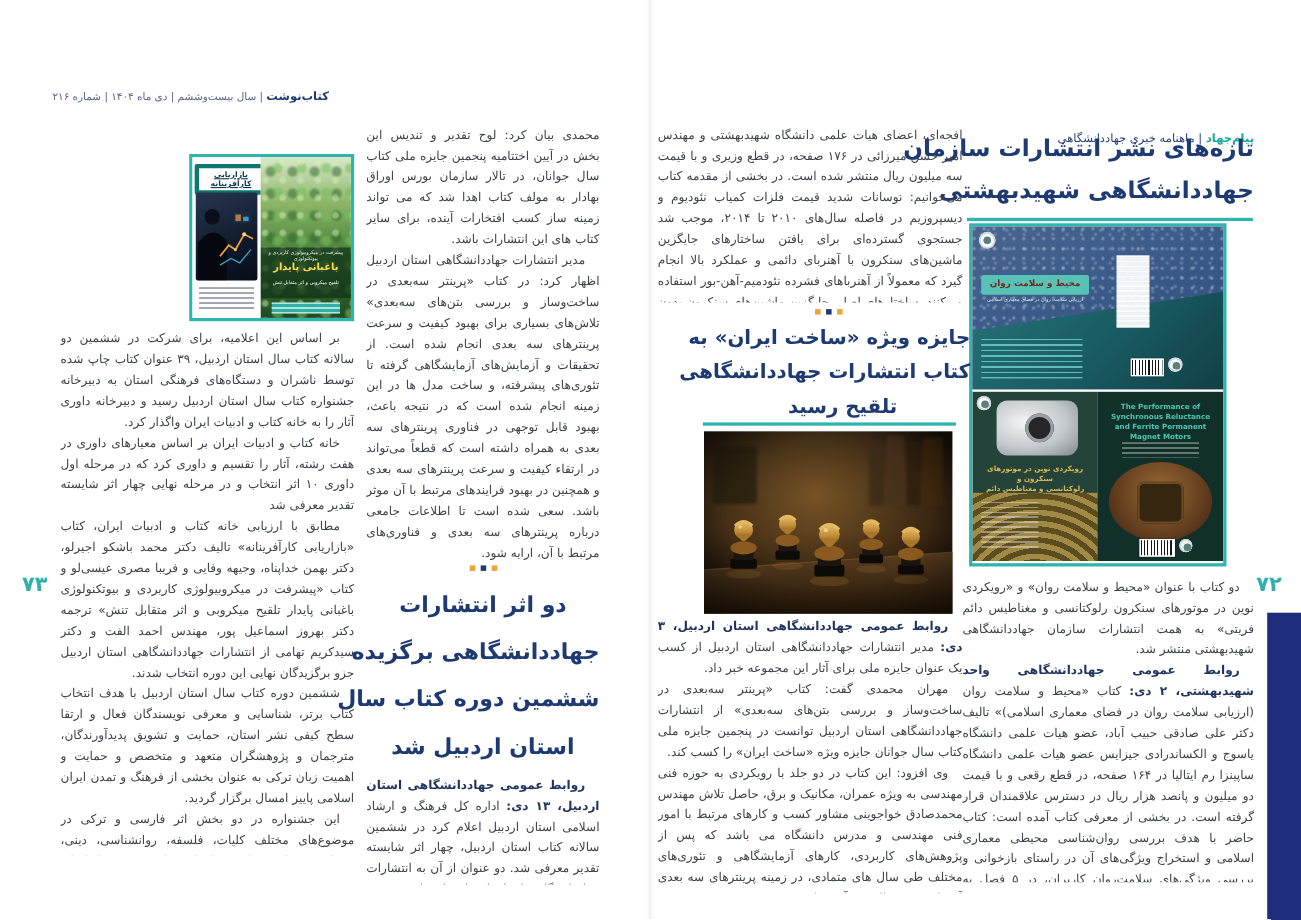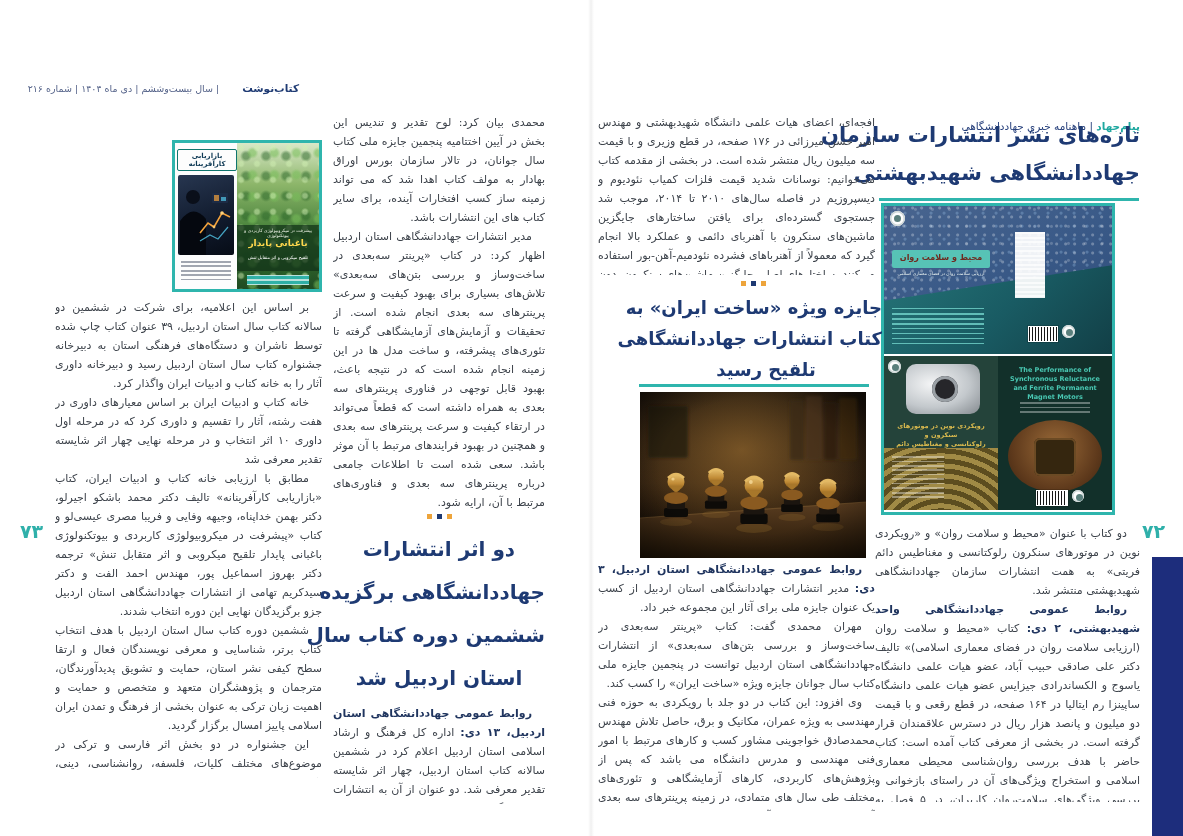--- a/index.html
+++ b/index.html
@@ -16,21 +16,21 @@
   .rule{background:#2fb5ad;}
   .dots{display:flex;gap:5px;}
   .dots i{width:5px;height:5px;display:block;}
   .dot-o{background:#eda43b;}
   .dot-n{background:#1e3a73;}
   
   .hdr{font-size:10.5px;direction:rtl;white-space:nowrap;}
   .hdr .brand{font-weight:bold;}
   .hdr-r .brand{color:#1fa8a0;}
   .hdr-r .rest{color:#27407c;}
-  .hdr-l .brand{color:#1e3a73;margin-left:20px;}
+  .hdr-l .brand{color:#1e3a73;}
   .hdr-l .rest{color:#56648a;font-size:9.5px;}
   .pagenum{font-size:19px;color:#2fb0aa;font-weight:bold;}
   
   .frame{border:3px solid #2fb5ad;box-sizing:border-box;background:#fff;}
   .cov{position:relative;overflow:hidden;}
   .logo-circ{position:absolute;width:15px;height:15px;border-radius:50%;background:#fdfdfd;
              box-shadow:inset 0 0 0 1.5px #cfd8d8;}
   .logo-circ::after{content:"";position:absolute;left:4px;top:4px;width:7px;height:7px;border-radius:50%;
              background:#5a7f7c;}
   .tx-lines{background:repeating-linear-gradient(180deg, rgba(255,255,255,.7) 0 1.5px, transparent 1.5px 4.5px);}
@@ -229,21 +229,21 @@
   <div class="abs body-col" style="left:598px;top:560px;width:277px;height:252px;">
     <p><span class="lead-b">روابط عمومی جهاددانشگاهی استان اردبیل، ۳ دی:</span><span> مدیر انتشارات جهاددانشگاهی استان اردبیل از کسب یک عنوان جایزه ملی برای آثار این مجموعه خبر داد.</span></p>
     <p><span class="lead-b"></span><span>مهران محمدی گفت: کتاب «پرینتر سه‌بعدی در ساخت‌وساز و بررسی بتن‌های سه‌بعدی» از انتشارات جهاددانشگاهی استان اردبیل توانست در پنجمین جایزه ملی کتاب سال جوانان جایزه ویژه «ساخت ایران» را کسب کند.</span></p>
     <p><span class="lead-b"></span><span>وی افزود: این کتاب در دو جلد با رویکردی به حوزه فنی مهندسی به ویژه عمران، مکانیک و برق، حاصل تلاش مهندس محمدصادق خواجوینی مشاور کسب و کارهای مرتبط با امور فنی مهندسی و مدرس دانشگاه می باشد که پس از پژوهش‌های کاربردی، کارهای آزمایشگاهی و تئوری‌های مختلف طی سال های متمادی، در زمینه پرینترهای سه بعدی آن را به رشته تالیف درآورده است.</span></p>
   </div>
 
   <div class="abs frame" style="left:172px;top:140px;width:150px;height:152px;">
     <div style="display:flex;width:144px;height:146px;">
 
       <div class="cov" style="width:62px;height:146px;background:#fdfdfd;">
-        <div class="cov-tiny" style="left:2px;top:6px;width:58px;font-size:7px;font-weight:bold;color:#0f3a55;border:1px solid #0f766e;border-radius:2px;padding:2px 0;">بازاریابی کارآفرینانه</div>
+        <div class="cov-tiny" style="left:2px;top:6px;width:58px;font-size:7px;font-weight:bold;color:#0f3a55;border:4px solid #0f766e;border-radius:2px;padding:2px 0;text-decoration:underline;">بازاریابی کارآفرینانه</div>
         <div class="abs" style="left:3px;top:32px;width:56px;height:80px;background:linear-gradient(160deg,#273650 0%,#101a2c 60%,#070c16 100%);border-radius:2px;overflow:hidden;">
           <svg width="56" height="80" viewBox="0 0 56 80">
             <circle cx="15" cy="22" r="7" fill="#0a0f1a"></circle>
             <path d="M 2 46 Q 15 28 28 44 L 28 80 L 2 80 Z" fill="#05080f"></path>
             <polyline points="22,58 30,48 36,52 44,38 52,42" fill="none" stroke="#f2a23c" stroke-width="1.6"></polyline>
             <polyline points="22,66 32,60 40,64 50,52" fill="none" stroke="#53c7e8" stroke-width="1.2" opacity="0.8"></polyline>
             <circle cx="44" cy="38" r="1.8" fill="#ffd27a"></circle>
             <circle cx="36" cy="52" r="1.4" fill="#ffd27a" opacity="0.8"></circle>
             <rect x="34" y="18" width="16" height="10" rx="1" fill="#1d2c47" opacity="0.9"></rect>
             <rect x="36" y="20" width="5" height="6" fill="#f2a23c" opacity="0.7"></rect>

